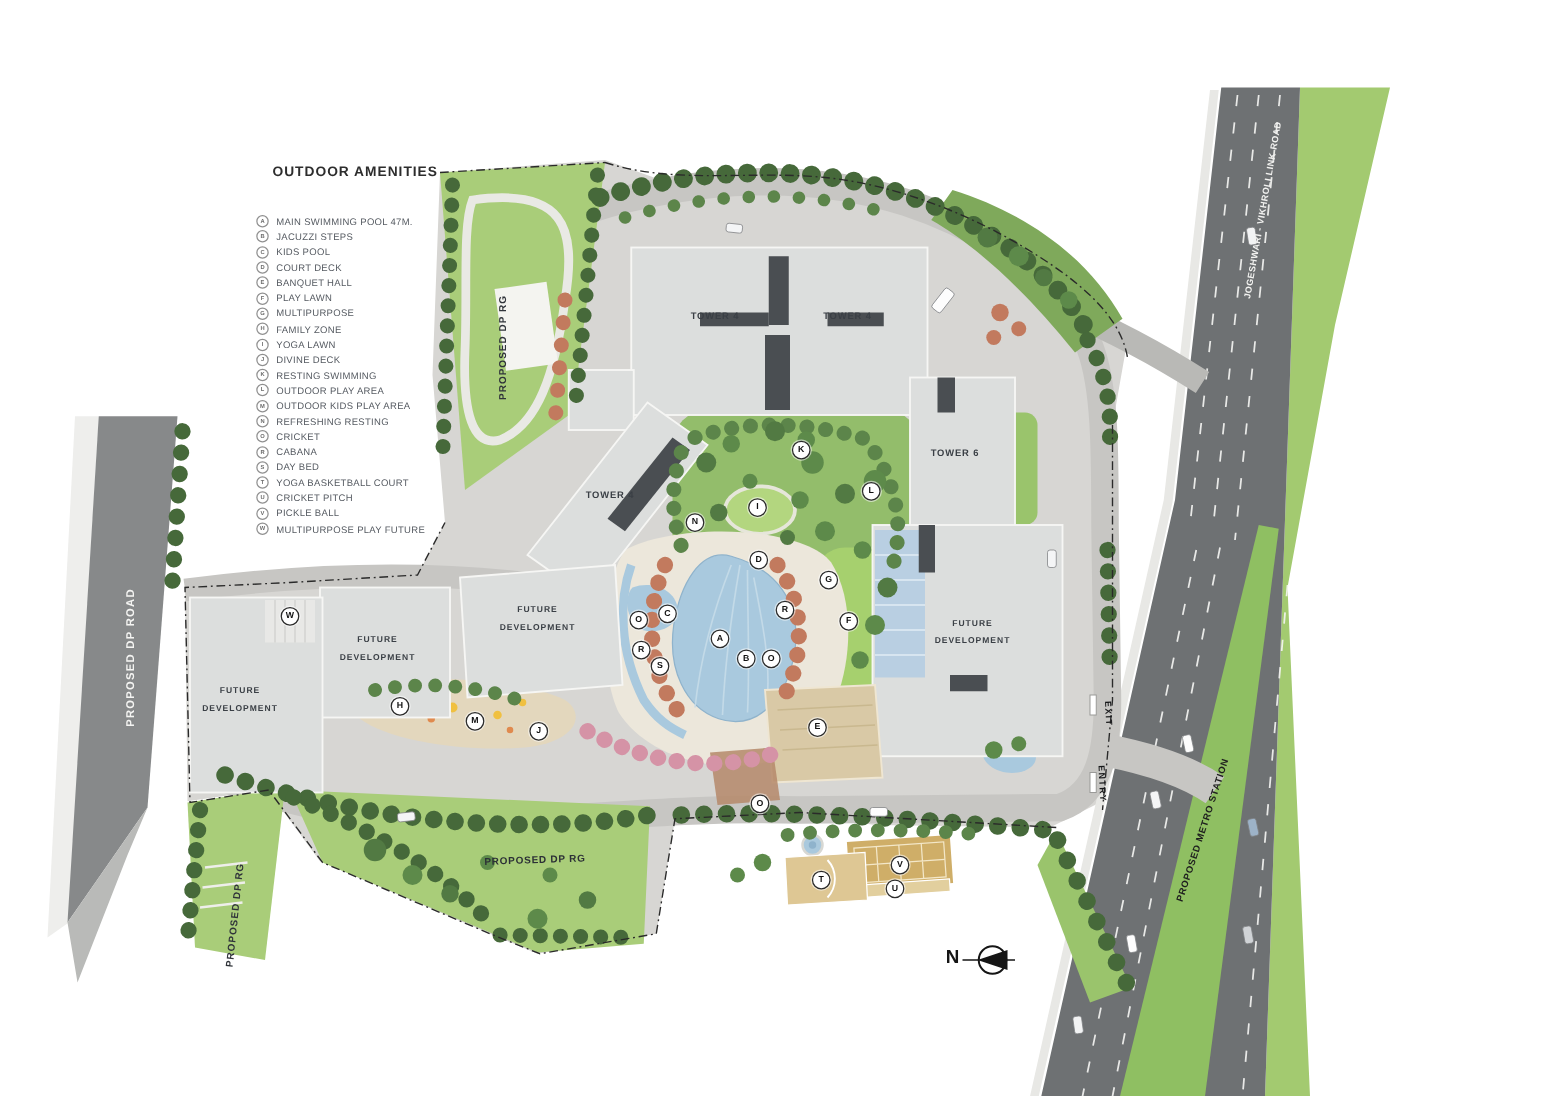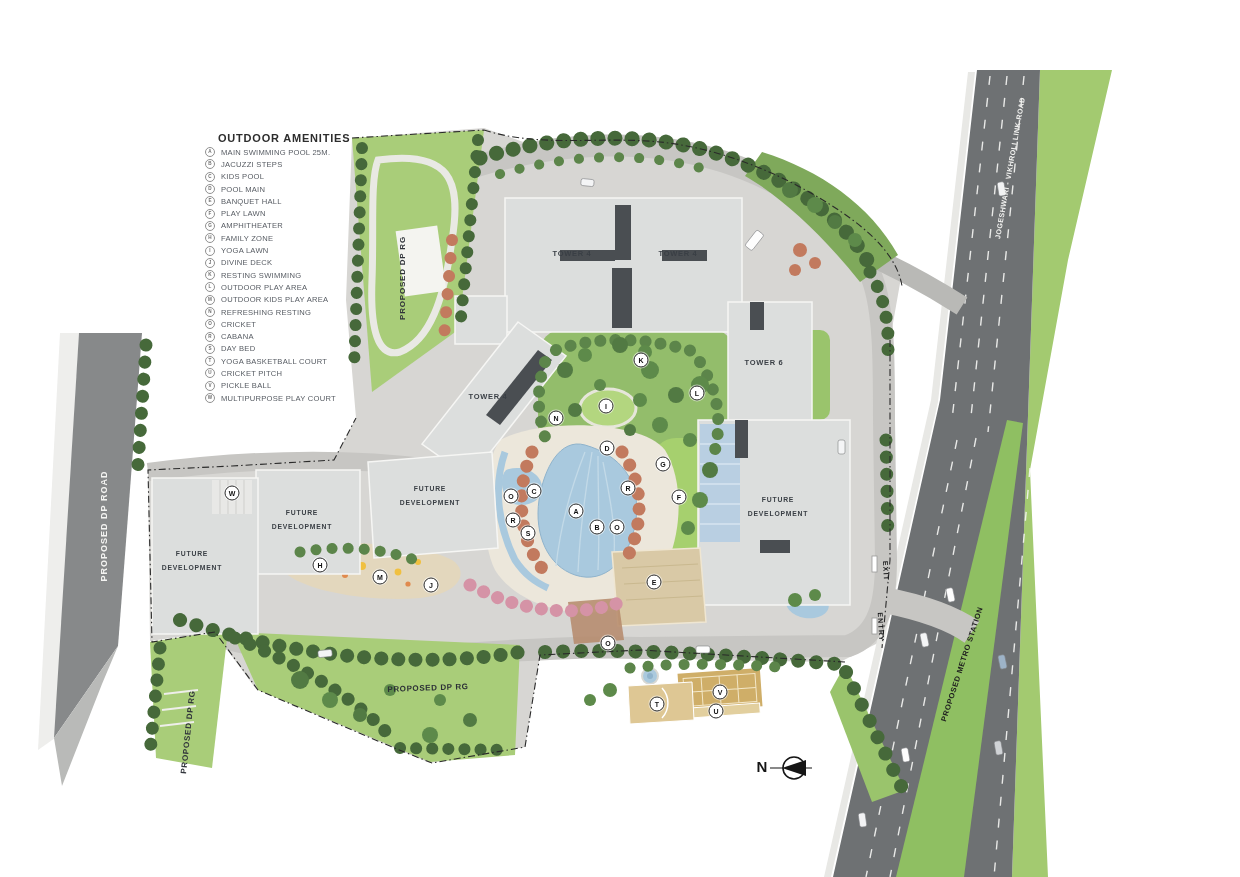--- a/index.html
+++ b/index.html
@@ -1,21 +1,21 @@
 <!DOCTYPE html>
 <html><head>
 <meta charset="utf-8">
 <style>
   html,body{margin:0;padding:0;background:#fff;font-family:"Liberation Sans",sans-serif;}
   .stage{position:relative;width:1240px;height:877px;background:#fff;overflow:hidden;}
   .stage > svg{position:absolute;left:0;top:0;}
 
   
   .legend{position:absolute;left:205px;top:132px;width:175px;}
-  .lg-title{font-size:11px;font-weight:bold;letter-spacing:.8px;color:#2d2d2d;margin:0 0 2px 13px;}
+  .lg-title{font-size:11px;font-weight:bold;letter-spacing:.8px;color:#2d2d2d;margin:0 0 27px 13px;}
   .lg-row{display:flex;align-items:center;gap:6px;height:12.3px;}
   .lg-key{flex:0 0 auto;width:8px;height:8px;border:1px solid #909090;border-radius:50%;
           font-size:4.6px;line-height:8px;text-align:center;color:#6d6d6d;font-weight:bold;}
   .lg-label{font-size:7.6px;color:#565b62;letter-spacing:.25px;white-space:nowrap;}
 
   
   .maplabel{position:absolute;transform:translate(-50%,-50%);font-weight:bold;font-size:7.5px;
             letter-spacing:.7px;color:#3a3f45;white-space:nowrap;}
   .future{font-size:6.8px;width:84px;white-space:normal;text-align:center;line-height:2.1;letter-spacing:.8px;}
   .lab-dproad{transform:translate(-50%,-50%) rotate(-90deg);color:#f4f4f2;font-size:9px;letter-spacing:1px;}
@@ -290,45 +290,45 @@
       <circle cx="794" cy="768" r="11" fill="#ffffff" stroke="#151515" stroke-width="1.6"></circle>
       <polygon points="782,768 806,760 806,776" fill="#151515"></polygon>
     </g>
   </svg>
 
   <div class="legend">
     <div class="lg-title">OUTDOOR AMENITIES</div>
     <div>
         <div class="lg-row">
           <span class="lg-key">A</span>
-          <span class="lg-label">MAIN SWIMMING POOL 25M.</span>
+          <span class="lg-label">MAIN SWIMMING POOL 47M.</span>
         </div>
         <div class="lg-row">
           <span class="lg-key">B</span>
           <span class="lg-label">JACUZZI STEPS</span>
         </div>
         <div class="lg-row">
           <span class="lg-key">C</span>
           <span class="lg-label">KIDS POOL</span>
         </div>
         <div class="lg-row">
           <span class="lg-key">D</span>
-          <span class="lg-label">POOL MAIN</span>
+          <span class="lg-label">COURT DECK</span>
         </div>
         <div class="lg-row">
           <span class="lg-key">E</span>
           <span class="lg-label">BANQUET HALL</span>
         </div>
         <div class="lg-row">
           <span class="lg-key">F</span>
           <span class="lg-label">PLAY LAWN</span>
         </div>
         <div class="lg-row">
           <span class="lg-key">G</span>
-          <span class="lg-label">AMPHITHEATER</span>
+          <span class="lg-label">MULTIPURPOSE</span>
         </div>
         <div class="lg-row">
           <span class="lg-key">H</span>
           <span class="lg-label">FAMILY ZONE</span>
         </div>
         <div class="lg-row">
           <span class="lg-key">I</span>
           <span class="lg-label">YOGA LAWN</span>
         </div>
         <div class="lg-row">
@@ -370,21 +370,21 @@
         <div class="lg-row">
           <span class="lg-key">U</span>
           <span class="lg-label">CRICKET PITCH</span>
         </div>
         <div class="lg-row">
           <span class="lg-key">V</span>
           <span class="lg-label">PICKLE BALL</span>
         </div>
         <div class="lg-row">
           <span class="lg-key">W</span>
-          <span class="lg-label">MULTIPURPOSE PLAY COURT</span>
+          <span class="lg-label">MULTIPURPOSE PLAY FUTURE</span>
         </div>
       </div>
   </div>
 
   <div class="maplabel" style="left:572px;top:253px;">TOWER 4</div>
   <div class="maplabel" style="left:678px;top:253px;">TOWER 4</div>
   <div class="maplabel" style="left:764px;top:362px;">TOWER 6</div>
   <div class="maplabel" style="left:488px;top:396px;">TOWER 4</div>
 
   <div class="maplabel future" style="left:430px;top:496px;">FUTURE DEVELOPMENT</div>

